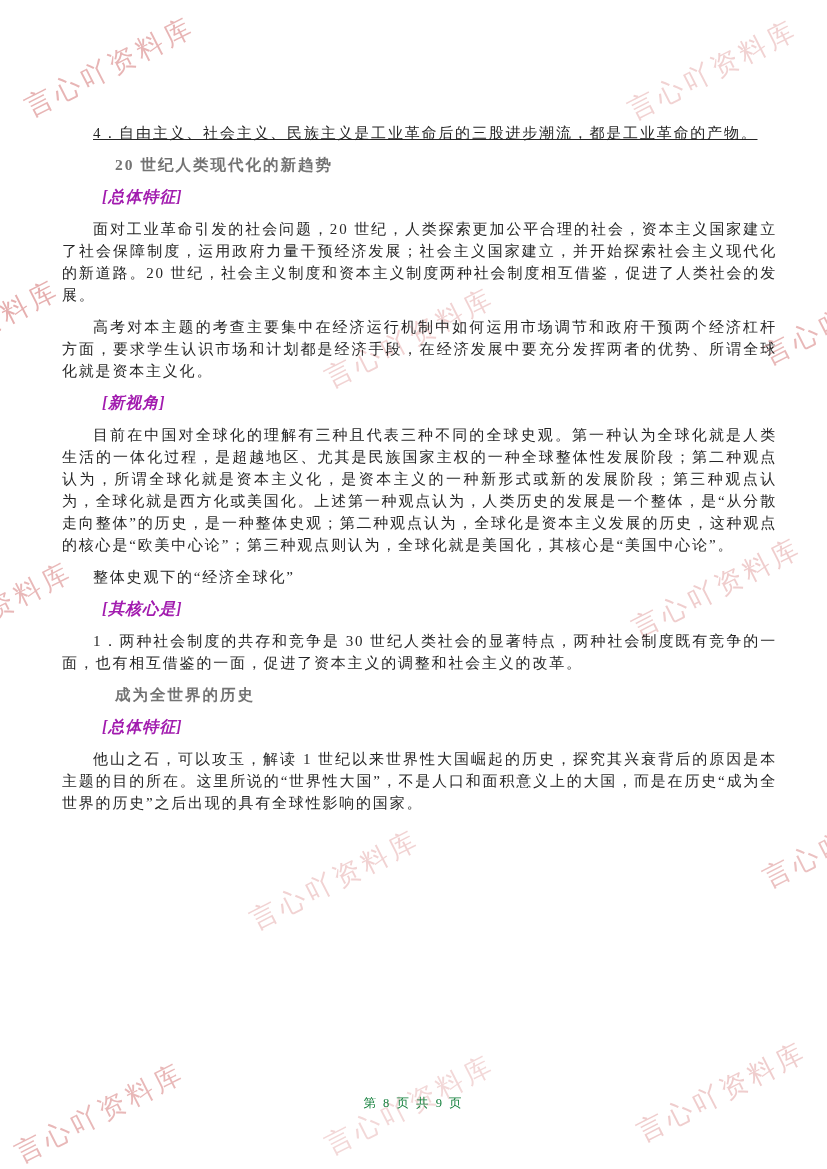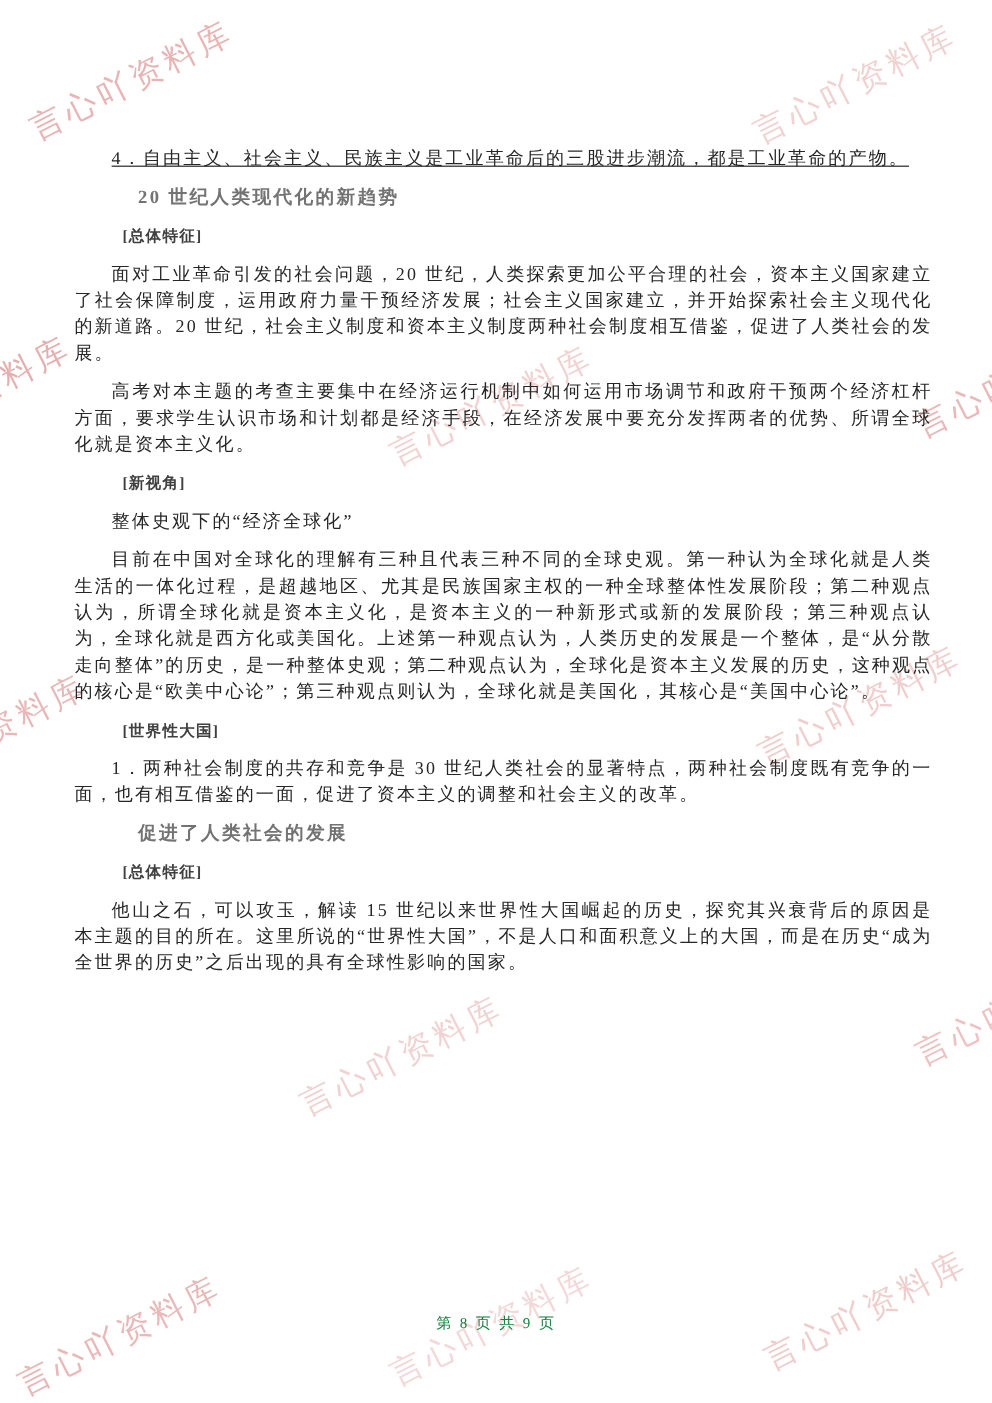--- a/index.html
+++ b/index.html
@@ -42,24 +42,25 @@
     margin:10px 0;
     padding-left:53px;
     font-size:15.5px;
     font-weight:bold;
     color:#737373;
     letter-spacing:2px;
   }
   .subheading{
     margin:10px 0;
     padding-left:40px;
-    font-size:13px;
+    font-size:16px;
     font-weight:bold;
-    color:#404040;
+    color:#a21caf;
     letter-spacing:1px;
+    font-style:italic;
   }
   .footer{
     position:absolute;
     left:0;right:0;top:1095px;
     z-index:2;
     text-align:center;
     font-size:12.5px;
     color:#15803d;
     letter-spacing:2px;
   }
@@ -84,24 +85,24 @@
     <span class="wm" style="left:722px;top:1092px;opacity:.28">言心吖资料库</span>
   </div>
 
   <div class="content">
     <p class="para">4．自由主义、社会主义、民族主义是工业革命后的三股进步潮流，都是工业革命的产物。</p>
     <h2 class="heading">20 世纪人类现代化的新趋势</h2>
     <h3 class="subheading">[总体特征]</h3>
     <p class="para">面对工业革命引发的社会问题，20 世纪，人类探索更加公平合理的社会，资本主义国家建立了社会保障制度，运用政府力量干预经济发展；社会主义国家建立，并开始探索社会主义现代化的新道路。20 世纪，社会主义制度和资本主义制度两种社会制度相互借鉴，促进了人类社会的发展。</p>
     <p class="para">高考对本主题的考查主要集中在经济运行机制中如何运用市场调节和政府干预两个经济杠杆方面，要求学生认识市场和计划都是经济手段，在经济发展中要充分发挥两者的优势、所谓全球化就是资本主义化。</p>
     <h3 class="subheading">[新视角]</h3>
+    <p class="para">目前在中国对全球化的理解有三种且代表三种不同的全球史观。第一种认为全球化就是人类生活的一体化过程，是超越地区、尤其是民族国家主权的一种全球整体性发展阶段；第二种观点认为，所谓全球化就是资本主义化，是资本主义的一种新形式或新的发展阶段；第三种观点认为，全球化就是西方化或美国化。上述第一种观点认为，人类历史的发展是一个整体，是“从分散走向整体”的历史，是一种整体史观；第二种观点认为，全球化是资本主义发展的历史，这种观点的核心是“欧美中心论”；第三种观点则认为，全球化就是美国化，其核心是“美国中心论”。</p>
     <p class="para">整体史观下的“经济全球化”</p>
-    <p class="para">目前在中国对全球化的理解有三种且代表三种不同的全球史观。第一种认为全球化就是人类生活的一体化过程，是超越地区、尤其是民族国家主权的一种全球整体性发展阶段；第二种观点认为，所谓全球化就是资本主义化，是资本主义的一种新形式或新的发展阶段；第三种观点认为，全球化就是西方化或美国化。上述第一种观点认为，人类历史的发展是一个整体，是“从分散走向整体”的历史，是一种整体史观；第二种观点认为，全球化是资本主义发展的历史，这种观点的核心是“欧美中心论”；第三种观点则认为，全球化就是美国化，其核心是“美国中心论”。</p>
-    <h3 class="subheading">[世界性大国]</h3>
+    <h3 class="subheading">[其核心是]</h3>
     <p class="para">1．两种社会制度的共存和竞争是 30 世纪人类社会的显著特点，两种社会制度既有竞争的一面，也有相互借鉴的一面，促进了资本主义的调整和社会主义的改革。</p>
-    <h2 class="heading">促进了人类社会的发展</h2>
+    <h2 class="heading">成为全世界的历史</h2>
     <h3 class="subheading">[总体特征]</h3>
-    <p class="para">他山之石，可以攻玉，解读 15 世纪以来世界性大国崛起的历史，探究其兴衰背后的原因是本主题的目的所在。这里所说的“世界性大国”，不是人口和面积意义上的大国，而是在历史“成为全世界的历史”之后出现的具有全球性影响的国家。</p>
+    <p class="para">他山之石，可以攻玉，解读 1 世纪以来世界性大国崛起的历史，探究其兴衰背后的原因是本主题的目的所在。这里所说的“世界性大国”，不是人口和面积意义上的大国，而是在历史“成为全世界的历史”之后出现的具有全球性影响的国家。</p>
   </div>
 
   <div class="footer">第 8 页 共 9 页</div>
 
 </div>
 
 </body></html>

